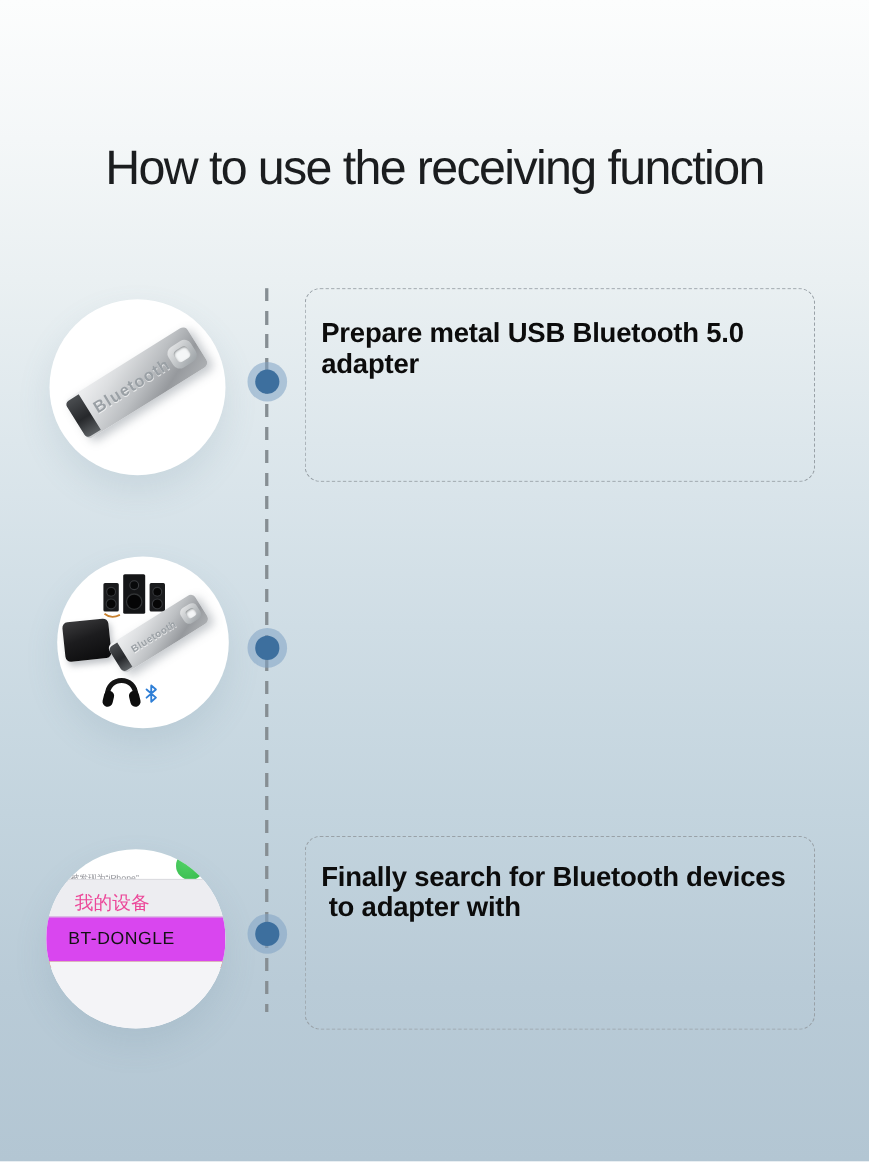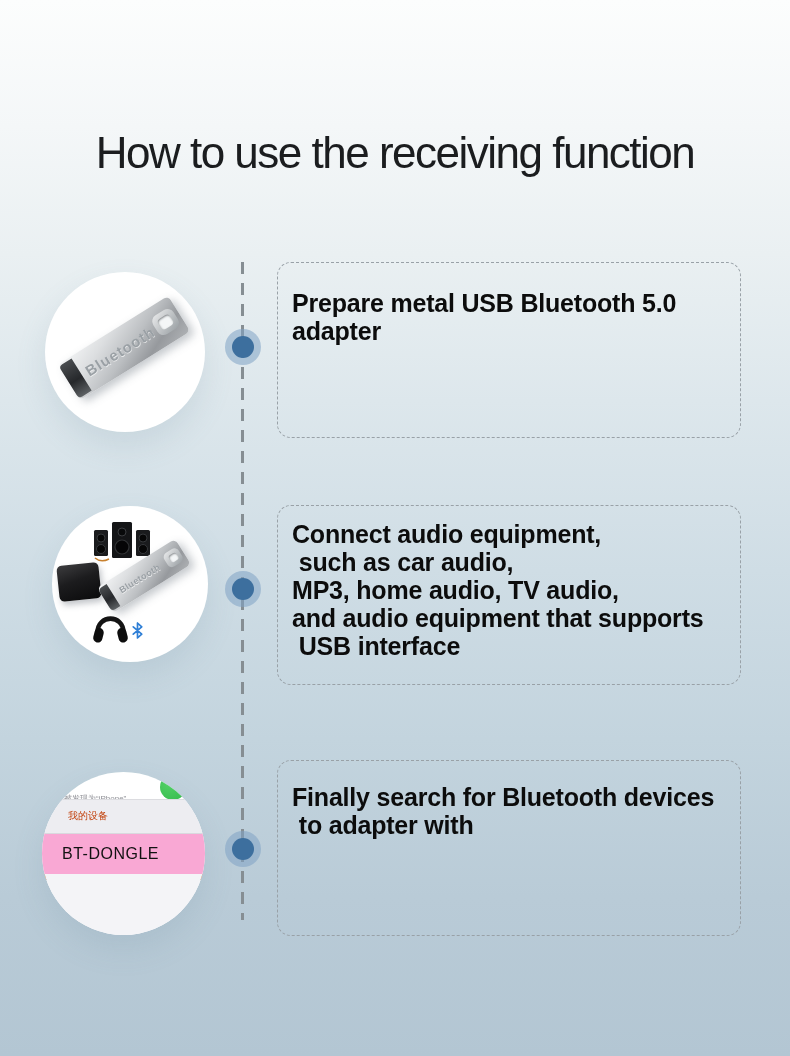--- a/index.html
+++ b/index.html
@@ -75,22 +75,22 @@
     border-radius:5px; transform:rotate(-6deg);
     background:linear-gradient(165deg,#3c3c3e 0%,#1c1c1e 45%,#0b0b0c 100%);
     box-shadow:2px 4px 6px rgba(80,90,100,.35); }
   .hp-svg { position:absolute; left:40px; top:100px; }
   .bt-svg { position:absolute; left:79px; top:116px; }
 
   
   .ph-note { position:absolute; left:6px; top:21px; font-size:8px; color:#8f9096; white-space:nowrap; }
   .ph-grayband { position:absolute; left:0; right:0; top:27px; height:34px;
     background:#ededf1; border-top:1px solid #dcdce0; }
-  .ph-section { position:absolute; left:26px; top:37px; font-size:10px; color:#c2410c; }
-  .ph-row { position:absolute; left:0; right:0; top:61px; height:40px; background:#f9a8d4;
+  .ph-section { position:absolute; left:26px; top:37px; font-size:17px; color:#ec4899; }
+  .ph-row { position:absolute; left:0; right:0; top:61px; height:40px; background:#d946ef;
     border-top:1px solid #d9d9de; border-bottom:6px solid #a16207; }
   .ph-device { position:absolute; left:20px; top:0; line-height:40px;
     font-size:16px; color:#121212; letter-spacing:.5px; }
   .ph-graybottom { position:absolute; left:0; right:0; top:102px; bottom:0; background:#f4f4f7; }
   .ph-toggle { position:absolute; left:118px; top:2px; width:26px; height:26px;
     border-radius:50%; background:radial-gradient(circle at 35% 35%, #52d166, #35b94b); }
 </style>
 </head>
 <body>
 
@@ -150,27 +150,20 @@
     <svg class="hp-svg" width="37" height="40" viewBox="0 0 40 42">
       <path d="M6 28 C6 8, 34 8, 34 28" fill="none" stroke="#141414" stroke-width="5" stroke-linecap="round"></path>
       <rect x="2" y="23" width="10" height="16" rx="5" fill="#0d0d0d" transform="rotate(14 7 31)"></rect>
       <rect x="28" y="23" width="10" height="16" rx="5" fill="#0d0d0d" transform="rotate(-14 33 31)"></rect>
     </svg>
     <svg class="bt-svg" width="13" height="17" viewBox="0 0 12 16">
       <path d="M6 1 L6 15 L10 11.5 L2 4.5 M6 1 L10 4.5 L2 11.5" fill="none" stroke="#2f7fd6" stroke-width="1.6" stroke-linejoin="round" stroke-linecap="round"></path>
     </svg>
   </div>
 
-  <div class="box b2">
-    <p>Connect audio equipment,
- such as car audio,
-MP3, home audio, TV audio,
-and audio equipment that supports
- USB interface</p>
-  </div>
 
   <div class="circle c3">
     <div class="ph-toggle"></div>
     <div class="ph-note">在可被发现为“iPhone”。</div>
     <div class="ph-grayband"></div>
     <div class="ph-section">我的设备</div>
     <div class="ph-row">
       <span class="ph-device">BT-DONGLE</span>
     </div>
     <div class="ph-graybottom"></div>

